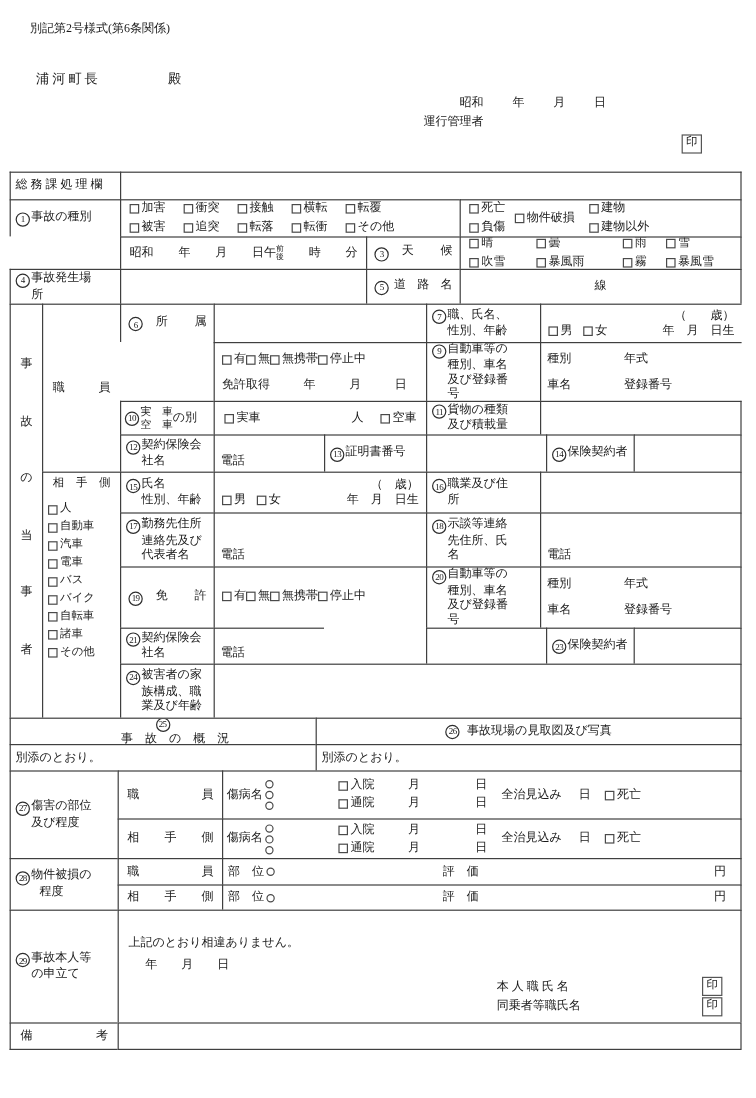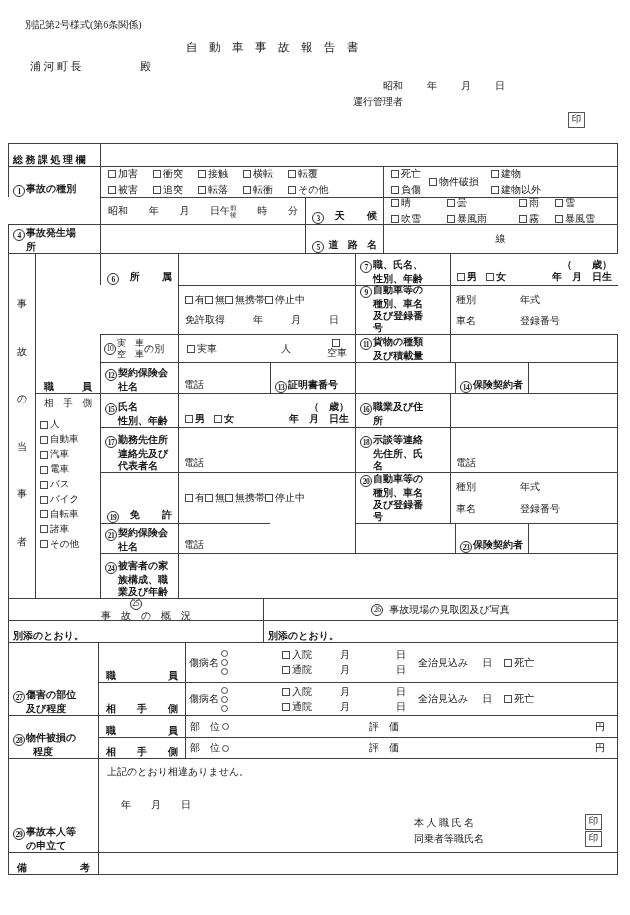--- a/index.html
+++ b/index.html
@@ -3,21 +3,21 @@
 <meta charset="utf-8">
 <style>
   html,body{margin:0;padding:0;background:#fff;}
   #page{position:relative;width:630px;height:915px;background:#fff;
         font-family:"Liberation Serif","DejaVu Serif",serif;color:#1a1a1a;font-size:10px;line-height:1.2;}
   .abs{position:absolute;}
   
   .c{position:absolute;box-sizing:border-box;border-left:1px solid #3f3f3f;border-top:1px solid #3f3f3f;overflow:hidden;}
   .br{border-right:1px solid #3f3f3f;}
   .bb{border-bottom:1px solid #3f3f3f;}
-  .vc{display:flex;flex-direction:column;justify-content:flex-end;font-weight:bold;}
+  .vc{display:flex;flex-direction:column;justify-content:center;}
   .ctr{display:flex;align-items:center;justify-content:center;text-align:center;}
   .lbl{padding-left:4px;padding-right:3px;}
   .cont{padding-left:13px;}
   .jst{text-align:justify;text-align-last:justify;padding:0 6px;}
   .cn{display:inline-flex;width:12px;height:12px;border:1px solid #2e2e2e;border-radius:50%;
       align-items:center;justify-content:center;font-size:7.5px;margin-right:1px;flex:none;
       box-sizing:border-box;vertical-align:-2px;letter-spacing:-0.5px;}
   .cb{display:inline-block;width:8px;height:8px;border:1px solid #4a4a4a;margin-right:2px;
       vertical-align:-1px;box-sizing:border-box;flex:none;}
   .ci{white-space:nowrap;display:inline-flex;align-items:center;}
@@ -30,21 +30,20 @@
            align-items:center;justify-content:center;font-size:9.5px;box-sizing:border-box;}
   .ls2{letter-spacing:2.5px;}
   .nw{white-space:nowrap;}
 </style>
 </head>
 <body>
 
 <div id="page">
 
   <div class="abs" style="left:25px;top:19px;">別記第2号様式(第6条関係)</div>
-  <div class="abs nw" style="left:186px;top:41px;font-size:11.5px;">自　動　車　事　故　報　告　書</div>
   <div class="abs ls2" style="left:30px;top:60px;font-size:11px;">浦河町長</div>
   <div class="abs" style="left:140px;top:60px;font-size:11px;">殿</div>
   <div class="abs" style="left:383px;top:80px;width:122px;display:flex;justify-content:space-between;">
     <span>昭和</span>
     <span>年</span>
     <span>月</span>
     <span>日</span>
   </div>
   <div class="abs" style="left:353px;top:96px;">運行管理者</div>
   <div class="sealbox" style="left:568px;top:112px;">
@@ -311,27 +310,27 @@
   </div>
 
   <div class="c" style="left:100px;top:334px;width:78px;height:28px;display:flex;align-items:center;padding-left:3px;">
     <span class="cn">10</span>
     <span style="display:inline-flex;flex-direction:column;font-size:9px;line-height:1.15;">
       <span>実　車</span>
         <span>空　車</span>
     </span>
     <span>の別</span>
   </div>
-  <div class="c" style="left:178px;top:334px;width:177px;height:28px;display:flex;align-items:center;padding:0 8px;gap:22px;">
+  <div class="c" style="left:178px;top:334px;width:177px;height:28px;display:flex;align-items:center;padding:0 8px;">
     <span class="ci">
         <span class="cb"></span>
         <span>実車</span>
       </span>
     <span style="margin-left:auto;">人</span>
-    <span class="ci" style="margin-left:14px;flex-direction:column;">
+    <span class="ci" style="margin-left:14px;">
         <span class="cb"></span>
         <span>空車</span>
       </span>
   </div>
   <div class="c vc lbl" style="left:355px;top:334px;width:95px;height:28px;">
     <div class="nw"><span class="cn">11</span><span>貨物の種類</span></div>
     <div class="cont">及び積載量</div>
   </div>
   <div class="c br" style="left:450px;top:334px;width:168px;height:28px;"></div>
 
@@ -556,21 +555,21 @@
       <span class="o" style="margin-left:2px;"></span>
     <span style="margin-left:140px;">評　価</span>
     <span style="margin-left:auto;">円</span>
   </div>
 
   <div class="c vc lbl" style="left:8px;top:758px;width:90px;height:94px;">
     <div class="nw"><span class="cn">29</span><span>事故本人等</span></div>
     <div class="cont">の申立て</div>
   </div>
   <div class="c br" style="left:98px;top:758px;width:520px;height:94px;">
-    <div class="abs" style="left:8px;top:7px;">上記のとおり相違ありません。</div>
+    <div class="abs" style="left:8px;top:21px;">上記のとおり相違ありません。</div>
     <div class="abs" style="left:22px;top:40px;">年　　月　　日</div>
     <div class="abs nw" style="left:315px;top:58px;">本 人 職 氏 名</div>
     <div class="abs nw" style="left:315px;top:74px;">同乗者等職氏名</div>
     <div class="sealbox" style="left:486px;top:55px;">
         <span>印</span>
       </div>
     <div class="sealbox" style="left:486px;top:72px;">
         <span>印</span>
       </div>
   </div>

